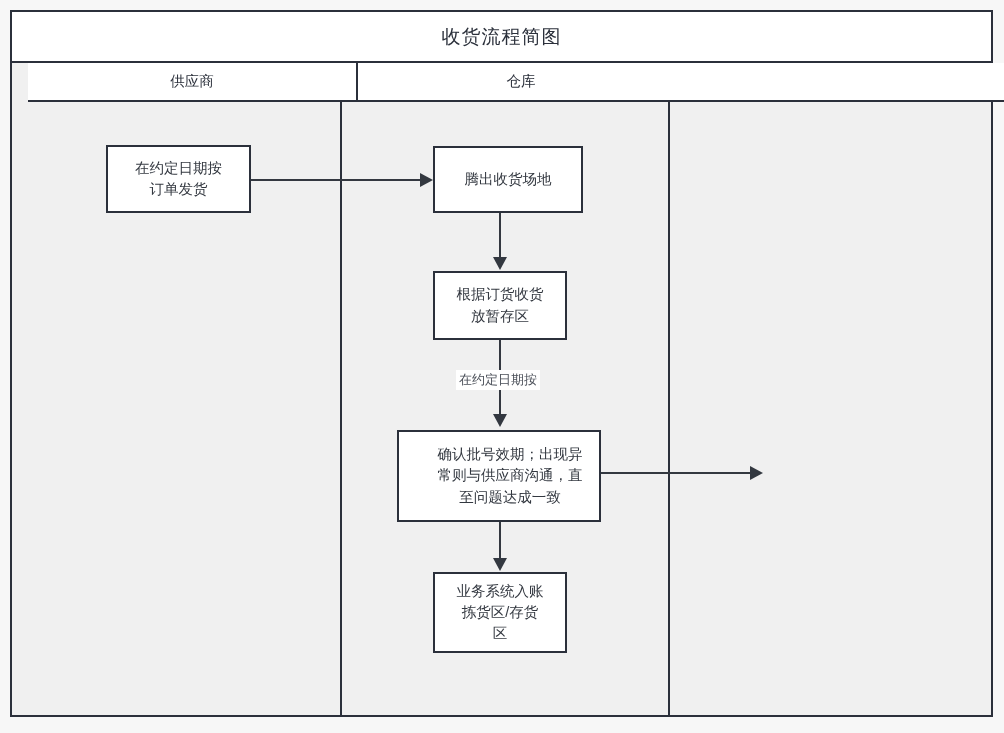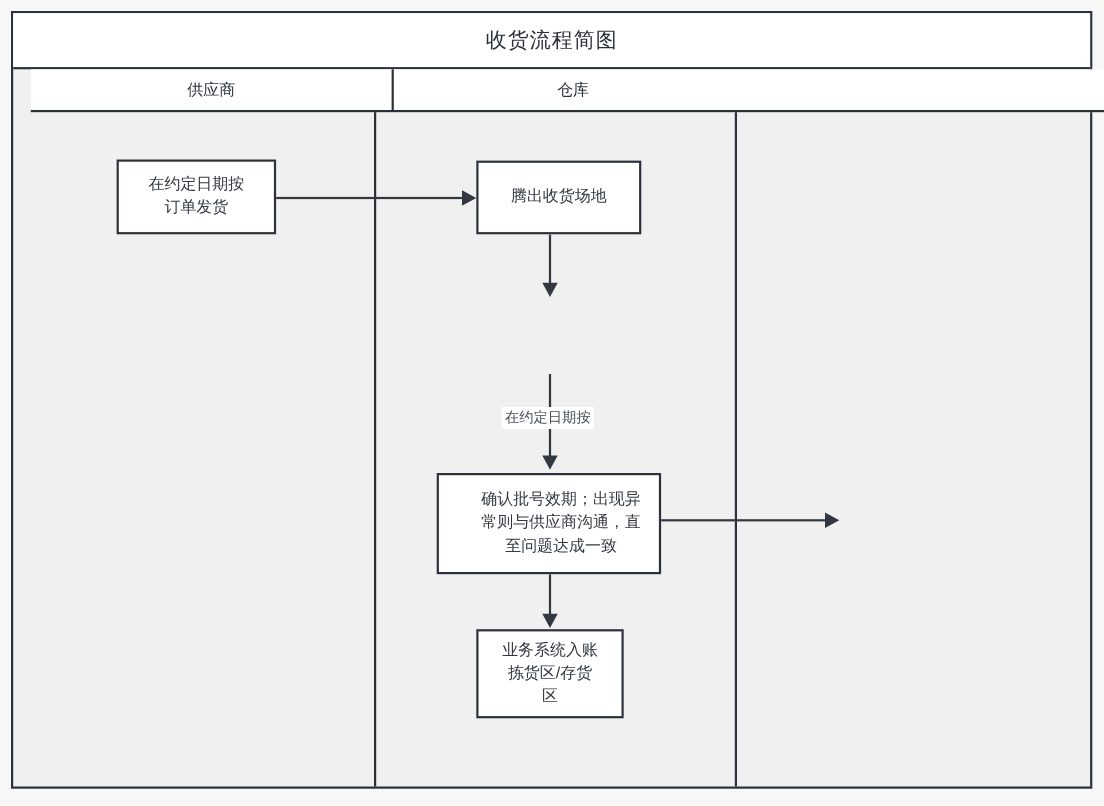--- a/index.html
+++ b/index.html
@@ -195,20 +195,22 @@
   <div class="arrow arrow-right" id="edge4-arrow"></div>
 
   <div class="edge-line edge-v" id="edge5-line"></div>
   <div class="arrow arrow-down" id="edge5-arrow"></div>
 
   <div class="node" id="node-ship">在约定日期按
 订单发货</div>
 
   <div class="node" id="node-clear">腾出收货场地</div>
 
+  <div class="node" id="node-receive">根据订货收货
+放暂存区</div>
 
   <div class="node" id="node-verify">确认批号效期；出现异
 常则与供应商沟通，直
 至问题达成一致</div>
 
   <div class="node" id="node-transfer">业务系统入账
 拣货区/存货
 区</div>
 
 

